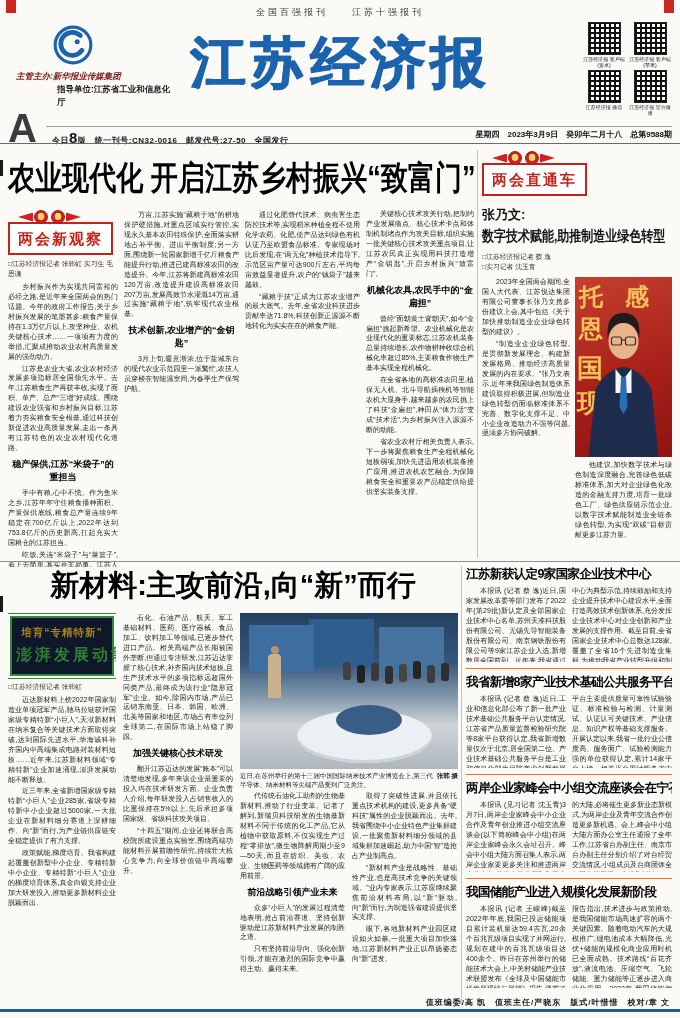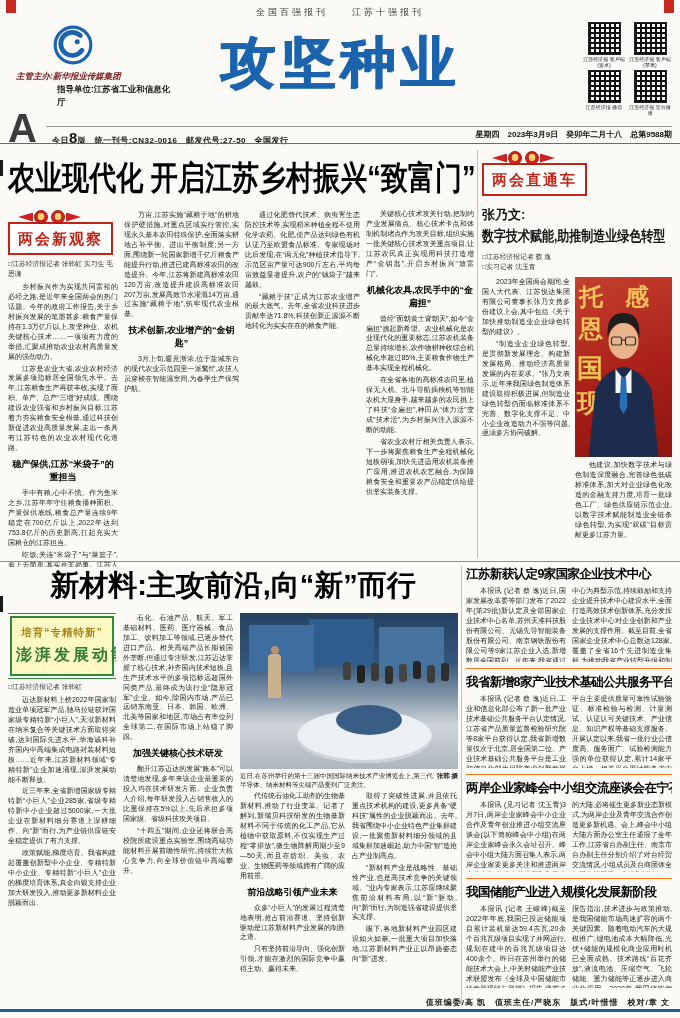--- a/index.html
+++ b/index.html
@@ -102,21 +102,21 @@
   .mid-headline { text-align:center; font-size:29px; font-weight:900; letter-spacing:0; white-space:nowrap; color:#000; }
   .mid-content { display:flex; gap:7px; margin-top:7px; height:400px; }
   .mc1 { width:108px; } .mc2 { width:110px; }
   .mc-photo { width:218px; display:flex; flex-direction:column; }
   .mp-cols { display:flex; gap:7px; flex:1; margin-top:2px; }
   .mc3,.mc4 { width:105px; }
   .mid-caption { font-size:6.5px; line-height:1.4; text-align:justify; color:#222; margin-top:2px; }
   .mid-caption .credit { float:right; font-weight:bold; margin-left:4px; }
 
   .green-box { border:2px solid #2f8a3c; outline:1px solid #2f8a3c; outline-offset:2px; margin:3px 2px 6px;
-               padding:8px 4px; text-align:center; background:#fef9c3; }
+               padding:8px 4px; text-align:center; background:#0f172a; }
   .gb-1 { color:#a8821a; font-weight:bold; font-size:10.5px; letter-spacing:1px; white-space:nowrap; }
   .gb-2 { color:#2f7d32; font-weight:900; font-size:16px; letter-spacing:3px; margin-top:5px;
           font-family:"Liberation Serif","DejaVu Serif",serif; white-space:nowrap; }
 
   .photo-expo { position:relative; height:156px; overflow:hidden;
       background:linear-gradient(180deg,#24415f 0%,#35567c 32%,#7d93a8 52%,#cfd4d8 72%,#aeb6bd 100%); }
   .expo-booth { position:absolute; top:8%; left:4%; width:30%; height:30%; background:#3e6ea0; box-shadow:60px -6px 0 #2f5d8e, 130px 2px 0 #47739f; }
   .expo-counter { position:absolute; bottom:4%; left:26%; width:62%; height:34%; background:#edf0f2; border-radius:50%; box-shadow:0 -3px 0 #cdd3d8 inset; }
   .expo-podium { position:absolute; bottom:22%; left:44%; width:66px; height:30px; background:#3a5d86; border-radius:50%; }
   .expo-presenter { position:absolute; top:26%; left:13%; width:13px; height:44px; background:#cbb28e; border-radius:4px 4px 0 0; }
@@ -153,21 +153,21 @@
       <svg viewBox="0 0 40 40" width="42" height="42">
         <circle cx="20" cy="20" r="17" fill="none" stroke="#1c63ae" stroke-width="3"></circle>
         <path d="M27 11 A 11 11 0 1 0 28.5 25" fill="none" stroke="#1c63ae" stroke-width="4.5" stroke-linecap="round"></path>
         <circle cx="24" cy="17" r="2.4" fill="#1c63ae"></circle>
       </svg>
     </div>
     <div class="org-lines">
       <div class="org-1">主管主办:新华报业传媒集团</div>
       <div class="org-2">指导单位:江苏省工业和信息化厅</div>
     </div>
-    <div class="paper-title">攻坚种业</div>
+    <div class="paper-title">江苏经济报</div>
     <div class="qr-grid">
       <div class="qr-item">
         <div class="qr"></div>
         <div class="qr-label">江苏经济报 客户端(安卓)</div>
       </div>
       <div class="qr-item">
         <div class="qr"></div>
         <div class="qr-label">江苏经济报 客户端(苹果)</div>
       </div>
       <div class="qr-item">

